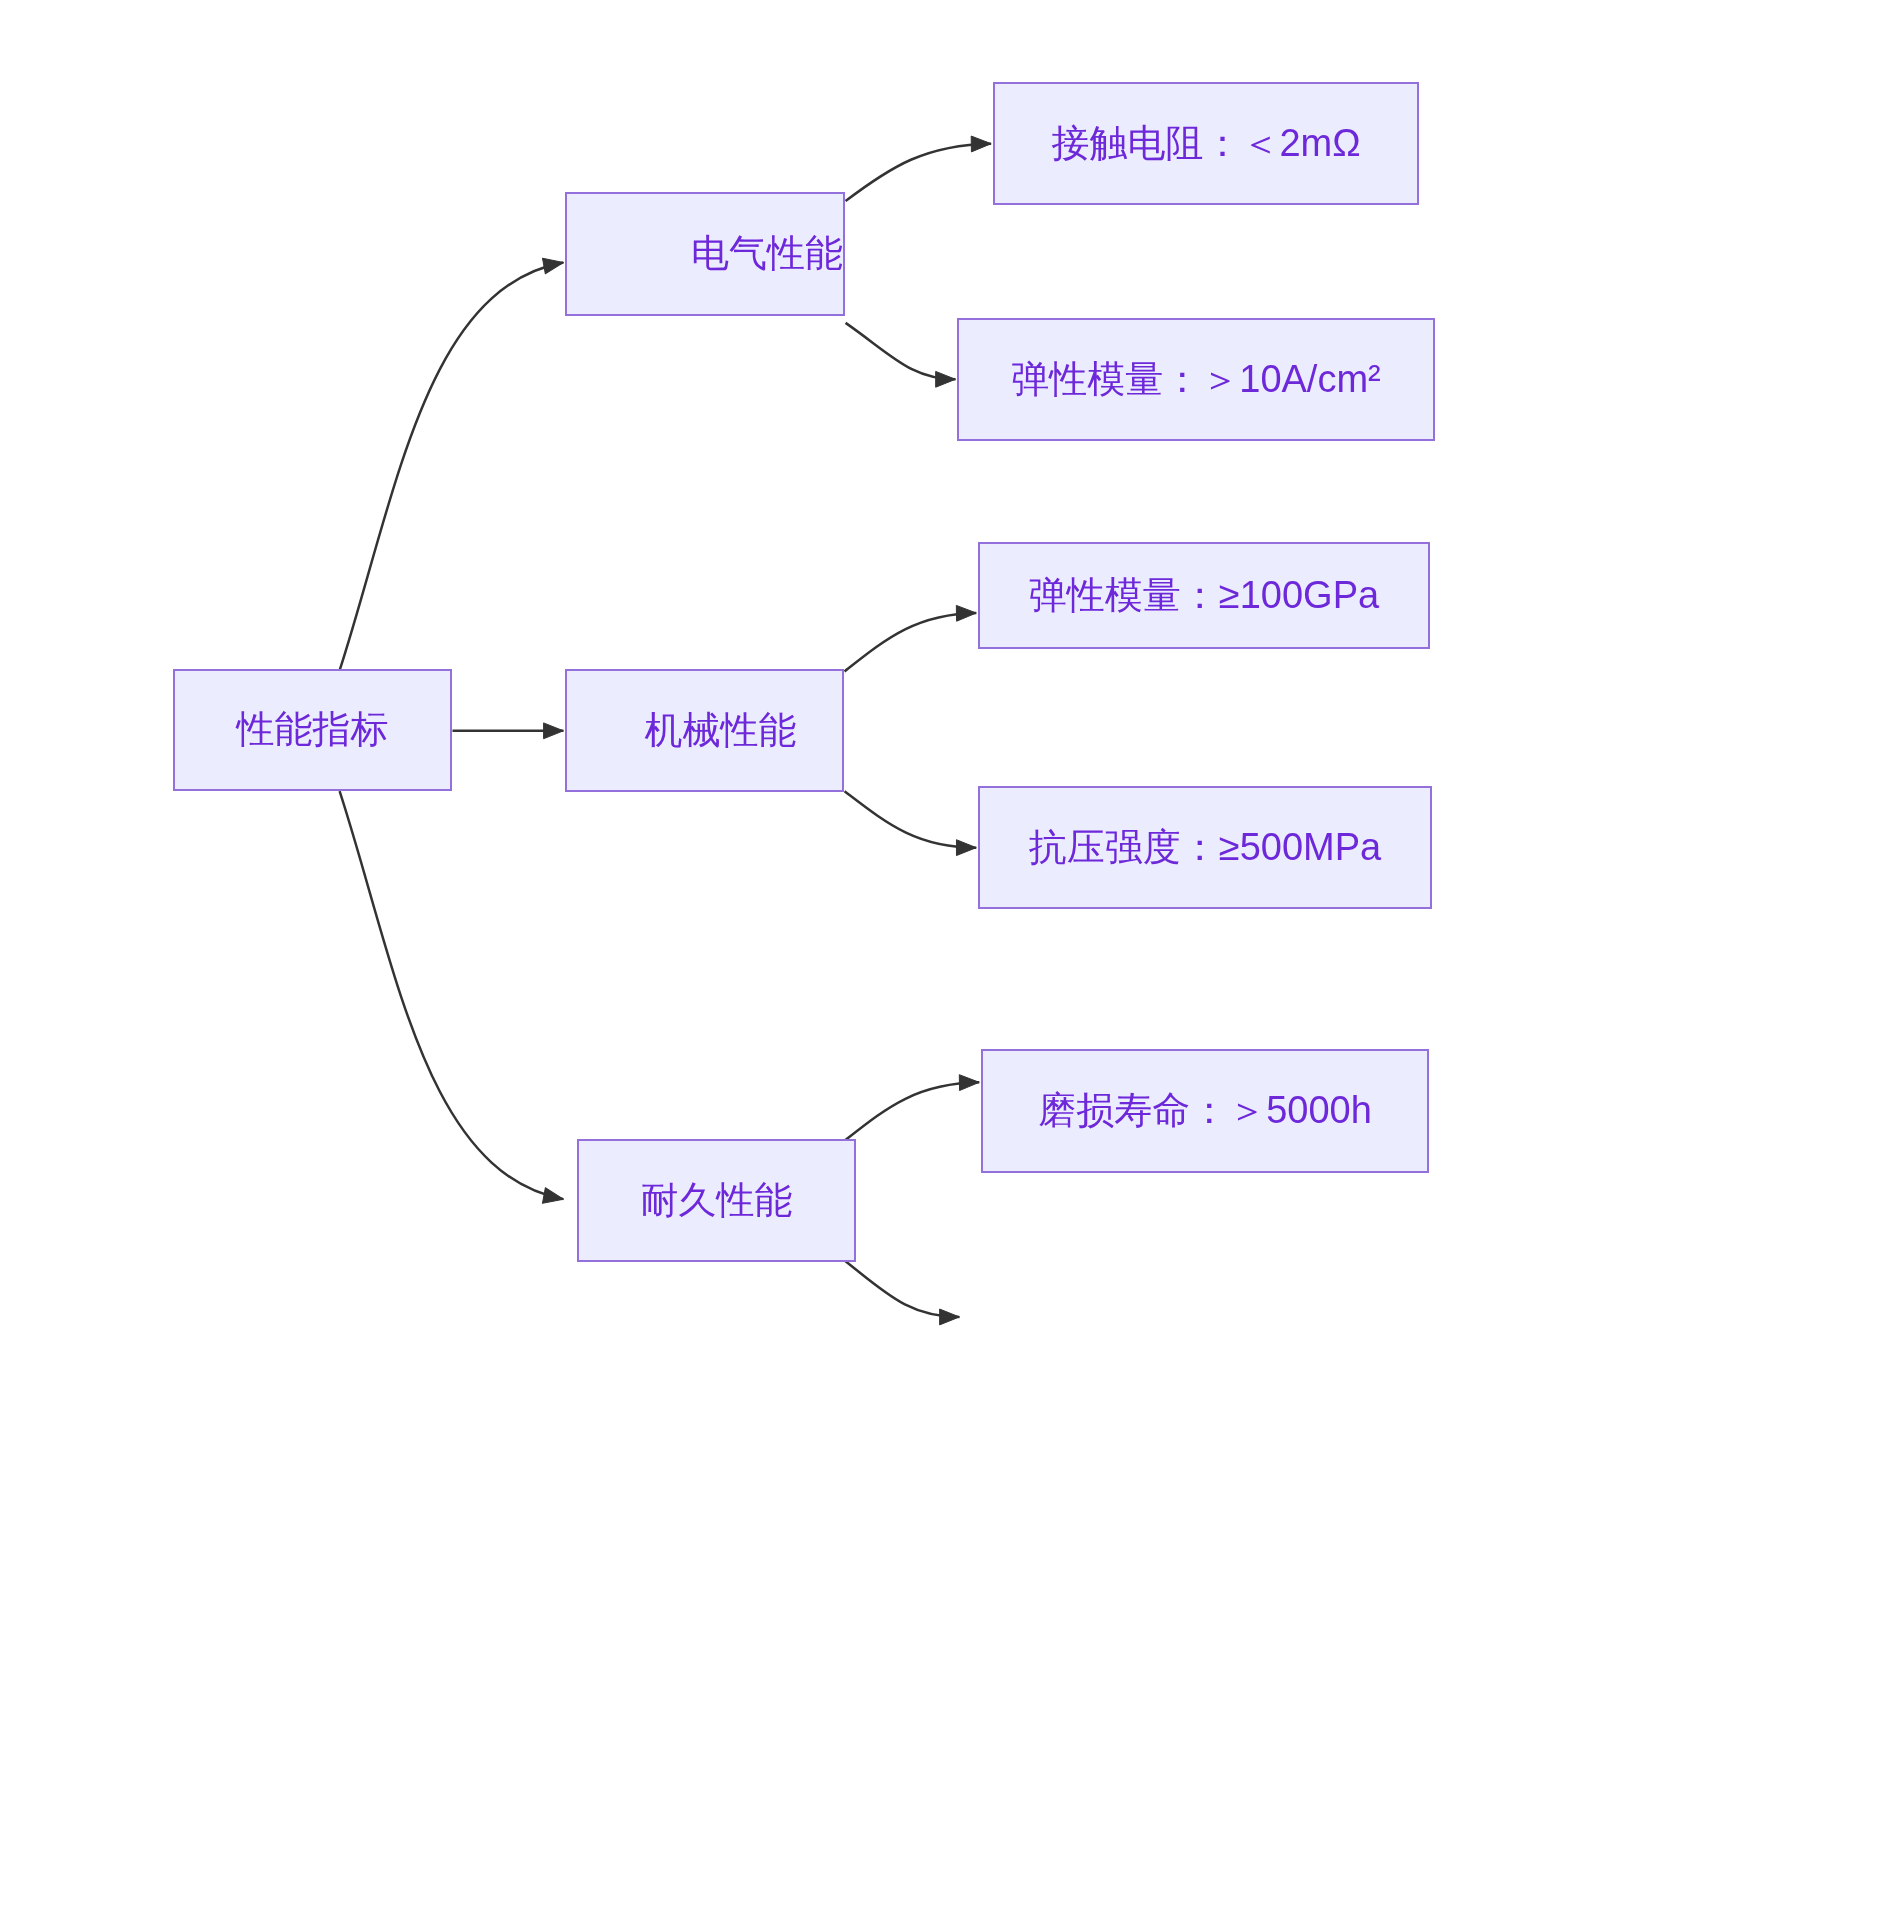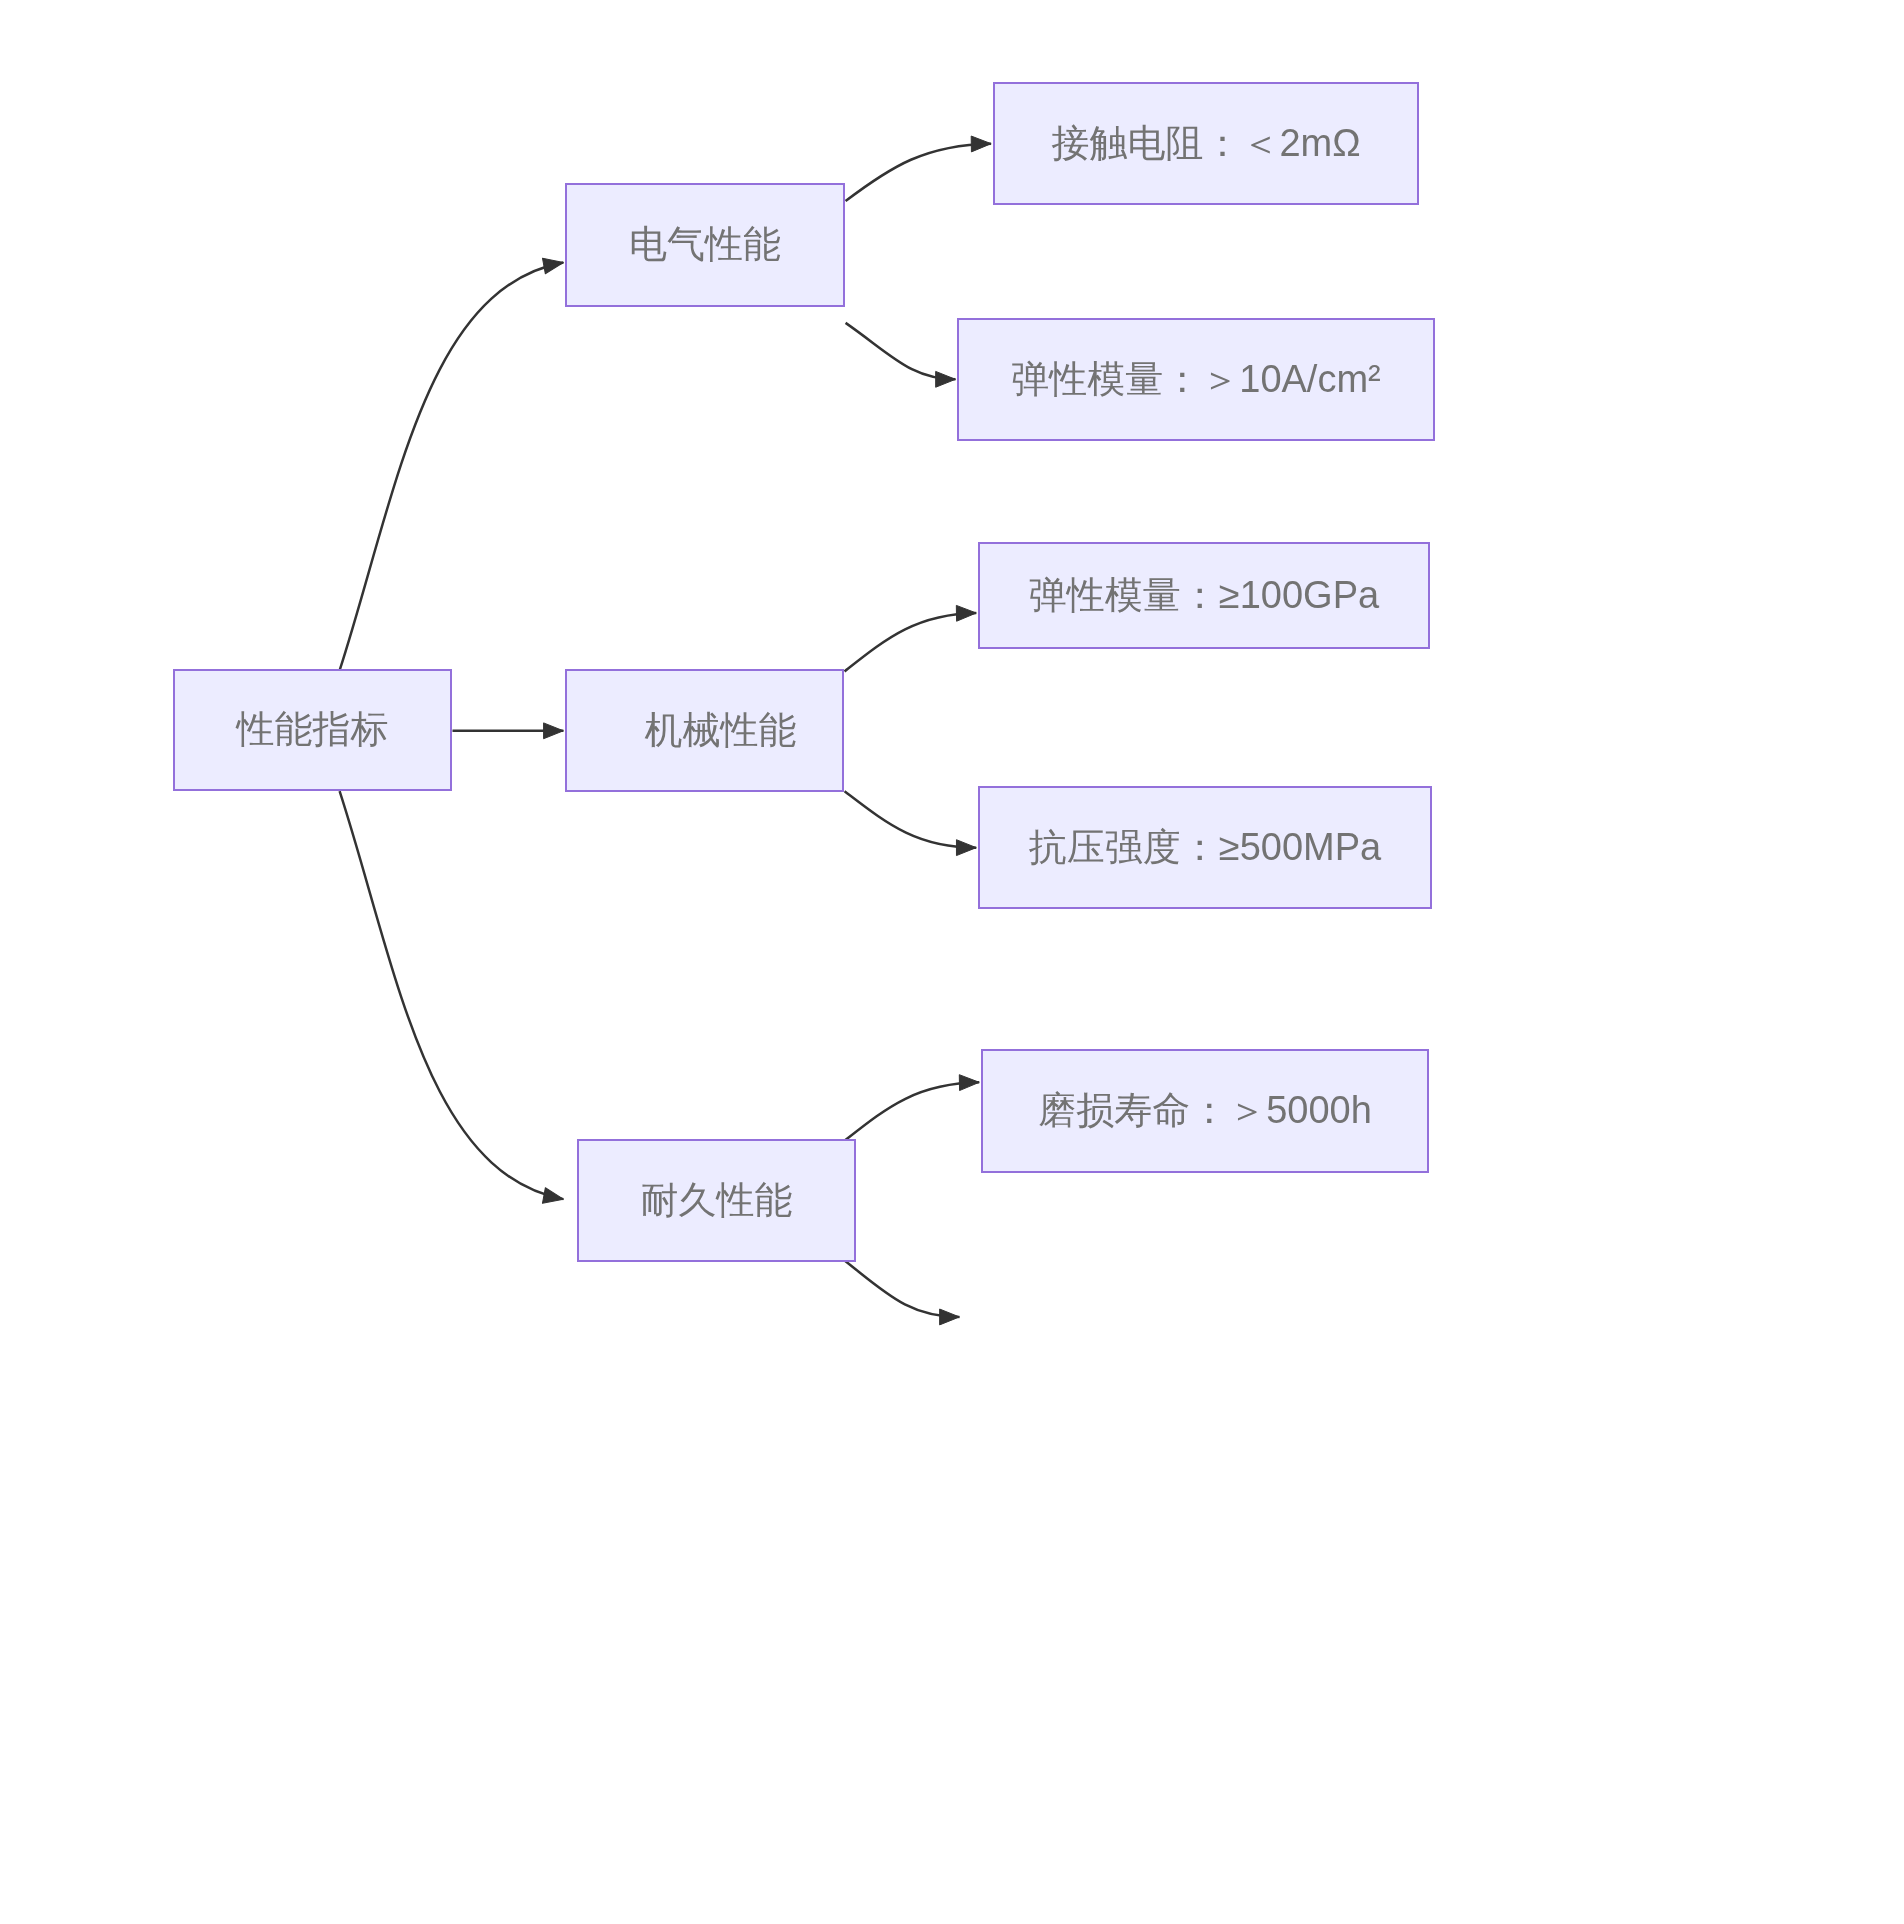--- a/index.html
+++ b/index.html
@@ -33,21 +33,21 @@
     stroke-width: 2.5;
   }
   .node {
     position: absolute;
     background: #ECECFF;
     border: 2.5px solid #9370DB;
     box-sizing: border-box;
     display: flex;
     align-items: center;
     justify-content: center;
-    color: #737373;
+    color: #6d28d9;
     font-size: 38px;
     line-height: 1.2;
     white-space: nowrap;
     text-align: center;
   }
 </style>
 </head>
 <body>
 
 <div class="canvas">
@@ -66,21 +66,21 @@
     <path class="edge" d="M853,678 C895,645 925,620 986,619" marker-end="url(#arrow)"></path>
     <path class="edge" d="M853,799 C895,831 925,856 986,856" marker-end="url(#arrow)"></path>
     <path class="edge" d="M853,1152 C895,1119 925,1094 989,1093" marker-end="url(#arrow)"></path>
     <path class="edge" d="M853,1273 C895,1306 918,1330 969,1330" marker-end="url(#arrow)"></path>
   </svg>
 
   <div class="node" style="left:173px; top:669px; width:279px; height:122px;">
     <span>性能指标</span>
   </div>
 
-  <div class="node" style="left:565px; top:183px; width:280px; height:124px;">
+  <div class="node" style="left:565px; top:192px; width:280px; height:124px;justify-content:flex-end;">
     <span>电气性能</span>
   </div>
 
   <div class="node" style="left:565px; top:669px; width:279px; height:123px;padding-left:32px;">
     <span>机械性能</span>
   </div>
 
   <div class="node" style="left:565px; top:1139px; width:279px; height:123px;margin-left:12px;">
     <span>耐久性能</span>
   </div>

